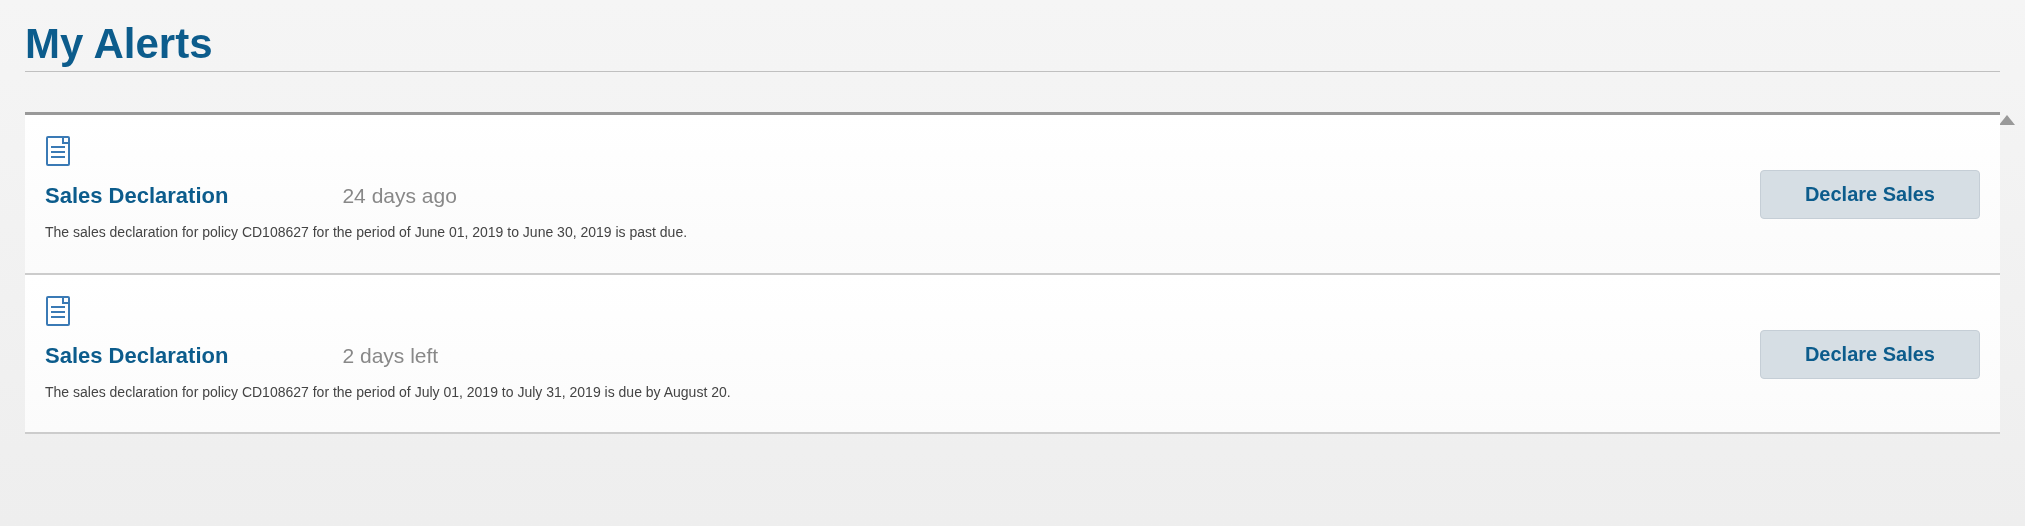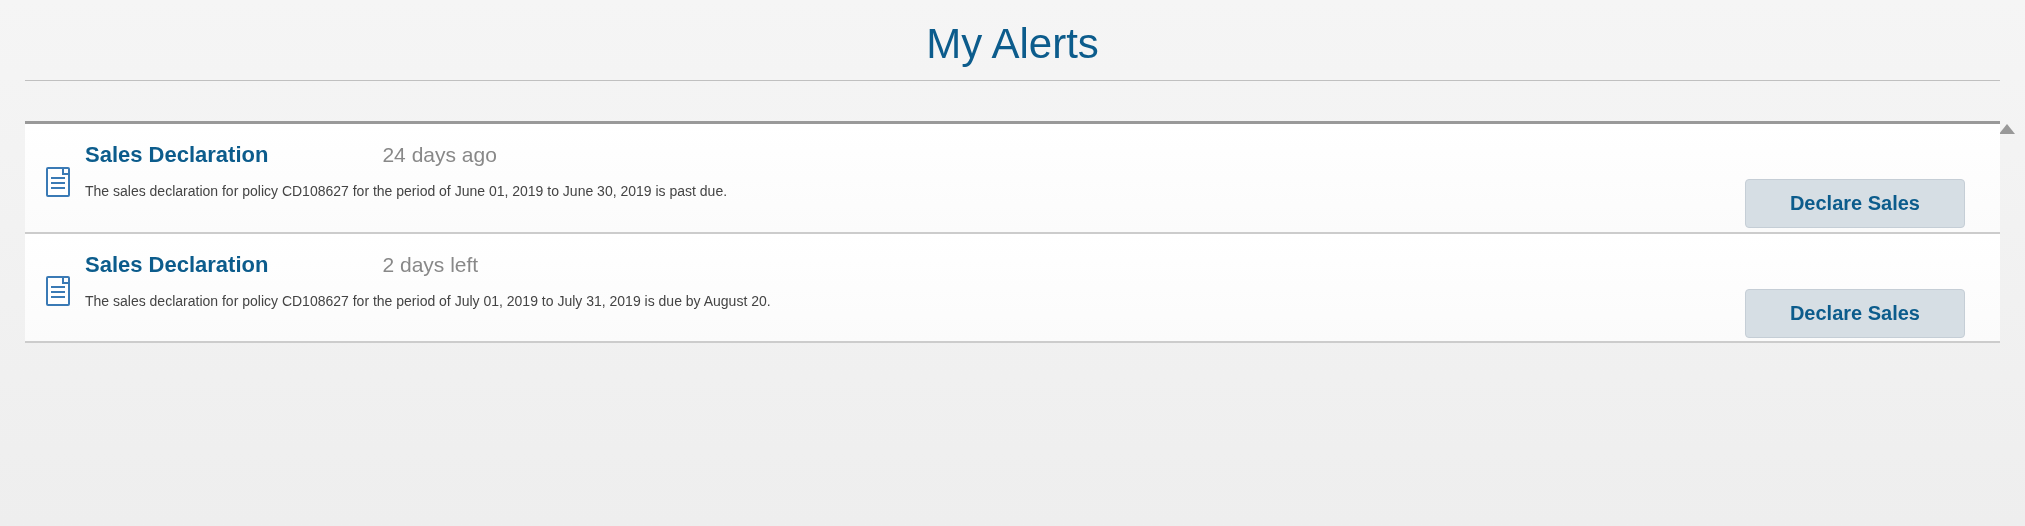--- a/index.html
+++ b/index.html
@@ -9,43 +9,43 @@
     }
     body {
       font-family: Arial, Helvetica, sans-serif;
       background: linear-gradient(to bottom, #f5f5f5 0%, #eeeeee 100%);
       width: 2025px;
       height: 526px;
       padding: 20px 25px;
     }
     .page-title {
       font-size: 42px;
-      font-weight: normal;
+      font-weight: bold;
       color: #0c5c8c;
-      margin-bottom: 12px;
-      text-align: center;
+      margin-bottom: 3px;
     }
     .title-divider {
       border: none;
       border-top: 1px solid #c0c0c0;
       margin-bottom: 40px;
     }
     .alerts-container {
       position: relative;
       background: #ffffff;
       border-top: 3px solid #999999;
     }
     .alert-item {
       padding: 18px 20px 30px 20px;
       border-bottom: 2px solid #cccccc;
       display: flex;
-      align-items: flex-end;
+      align-items: flex-start;
       gap: 12px;
       position: relative;
       background: linear-gradient(to bottom, #ffffff 0%, #fbfbfb 100%);
+      flex-direction: column;
     }
     .alert-icon {
       flex-shrink: 0;
       margin-top: 2px;
     }
     .alert-content {
       flex: 1;
       display: flex;
       flex-direction: column;
     }
@@ -65,21 +65,21 @@
       font-size: 21px;
       margin-left: 34px;
     }
     .alert-description {
       color: #444444;
       font-size: 14px;
       line-height: 1.4;
     }
     .alert-action {
       position: absolute;
-      right: 35px;
+      right: 20px;
       top: 55px;
     }
     .declare-button {
       background: #d6dee4;
       border: 1px solid #c5ced6;
       border-radius: 4px;
       color: #0c5c8c;
       font-weight: bold;
       font-size: 20px;
       padding: 12px 44px;

